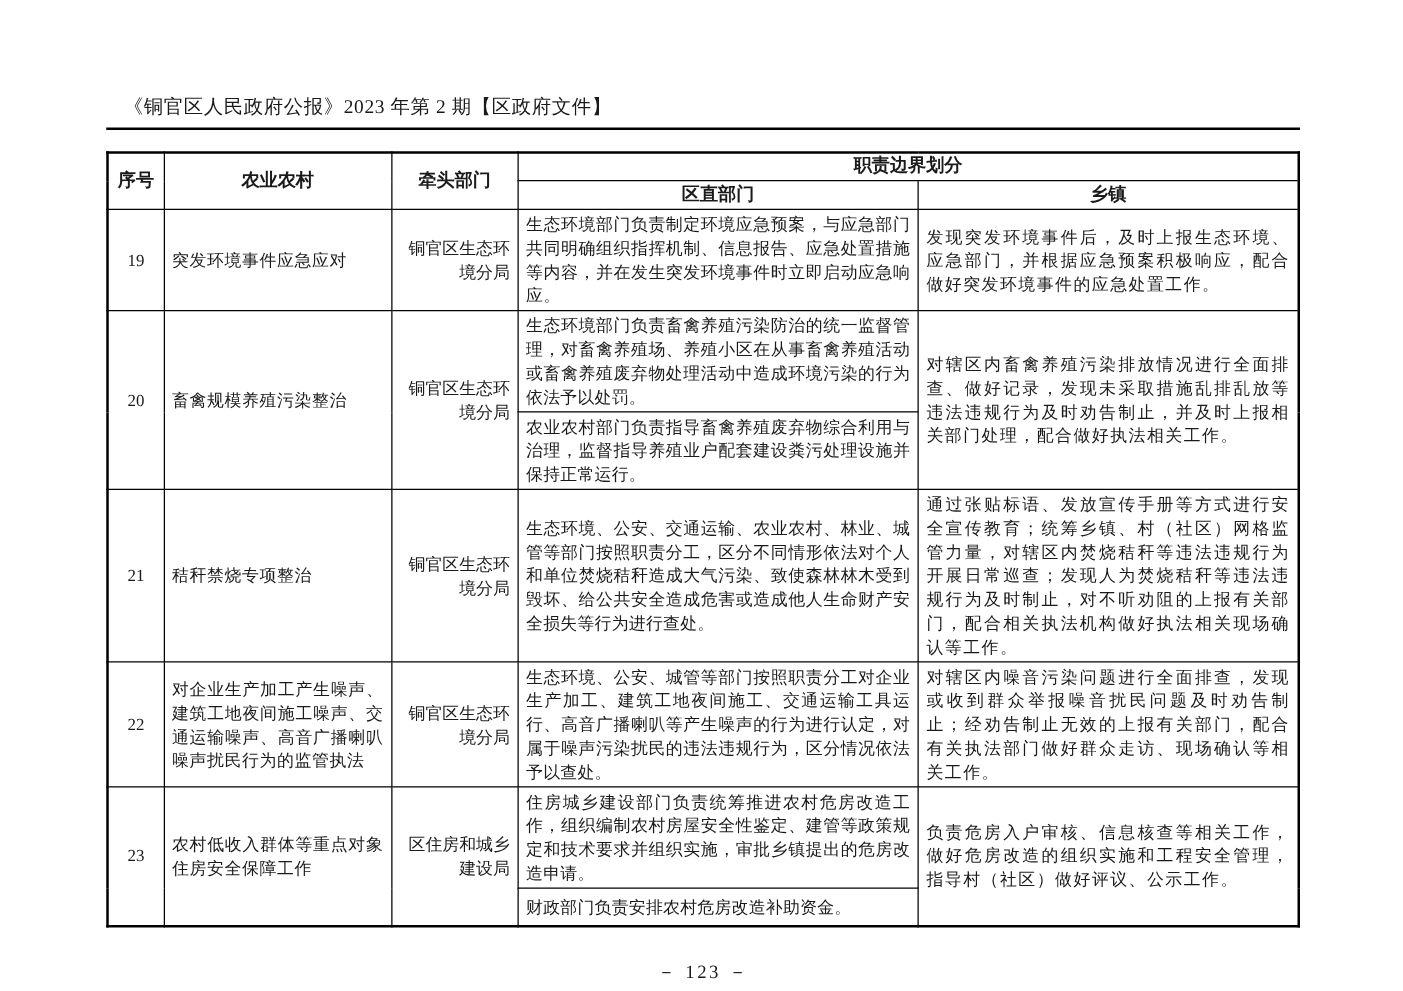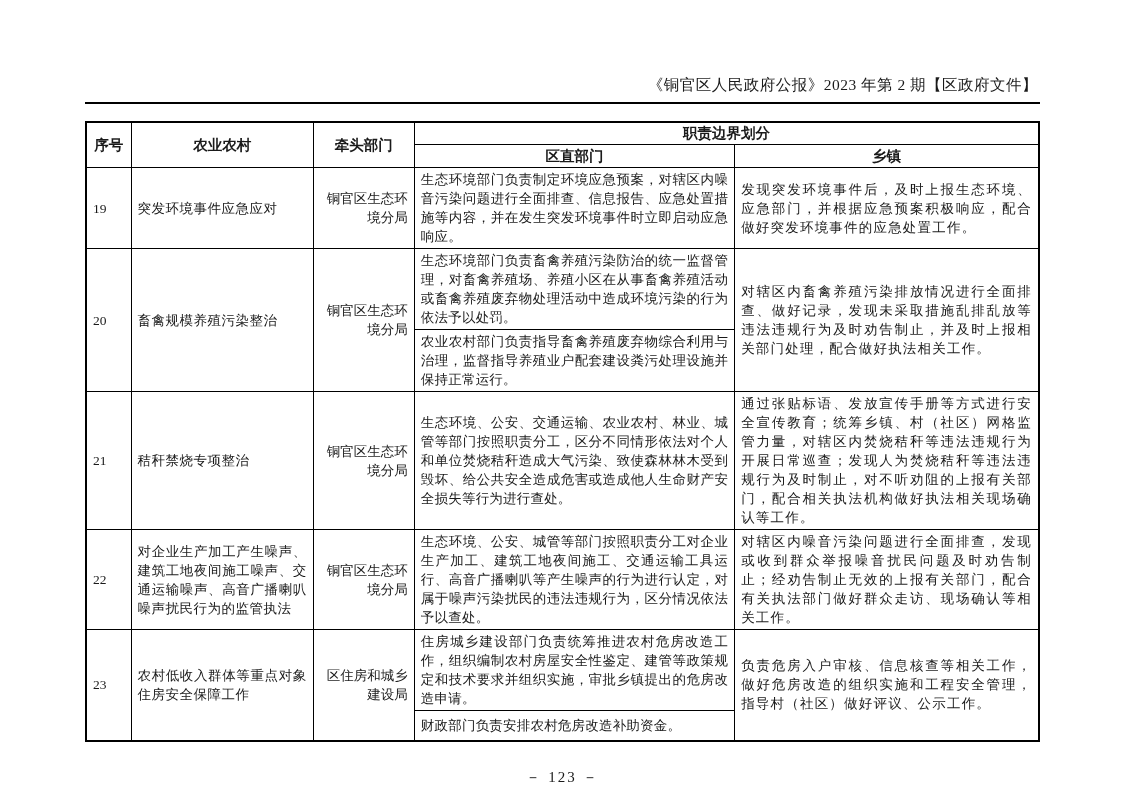--- a/index.html
+++ b/index.html
@@ -16,21 +16,21 @@
     overflow: hidden;
   }
   .page {
     position: absolute;
     left: 85px;
     top: 75px;
     width: 955px;
   }
   .page-header {
     display: flex;
-    justify-content: flex-end;
+    justify-content: flex-start;
     align-items: flex-end;
     padding: 0 2px 6px 14px;
     border-bottom: 2px solid #000;
     font-size: 15.5px;
   }
   .gazette-title {
     letter-spacing: 0.5px;
   }
   .doc-category {
     font-weight: normal;
@@ -62,20 +62,21 @@
   table.resp-table th {
     font-weight: bold;
     text-align: center;
     font-size: 14.5px;
     padding: 1px 2px;
   }
   .h-top { height: 21px; }
   .h-sub { height: 23px; margin-top: 36px; }
 
   td.cell-no {
+    text-align: center;
     font-size: 14px;
   }
   td.cell-item {
     text-align: justify;
     text-justify: inter-character;
     padding: 2px 10px;
     letter-spacing: 0.5px;
   }
   td.cell-lead {
     text-align: right;
@@ -138,21 +139,21 @@
         <th>区直部门</th>
         <th>乡镇</th>
       </tr>
     </thead>
     <tbody>
 
       <tr class="r19-row">
         <td class="cell-no">19</td>
         <td class="cell-item">突发环境事件应急应对</td>
         <td class="cell-lead">铜官区生态环境分局</td>
-        <td class="cell-district">生态环境部门负责制定环境应急预案，对辖区内噪音污染问题进行全面排查、信息报告、应急处置措施等内容，并在发生突发环境事件时立即启动应急响应。</td>
+        <td class="cell-district">生态环境部门负责制定环境应急预案，与应急部门共同明确组织指挥机制、信息报告、应急处置措施等内容，并在发生突发环境事件时立即启动应急响应。</td>
         <td class="cell-township">发现突发环境事件后，及时上报生态环境、应急部门，并根据应急预案积极响应，配合做好突发环境事件的应急处置工作。</td>
       </tr>
 
       <tr class="r20-sub1">
         <td class="cell-no" rowspan="2">20</td>
         <td class="cell-item" rowspan="2">畜禽规模养殖污染整治</td>
         <td class="cell-lead" rowspan="2">铜官区生态环境分局</td>
         <td class="cell-district">生态环境部门负责畜禽养殖污染防治的统一监督管理，对畜禽养殖场、养殖小区在从事畜禽养殖活动或畜禽养殖废弃物处理活动中造成环境污染的行为依法予以处罚。</td>
         <td class="cell-township" rowspan="2">对辖区内畜禽养殖污染排放情况进行全面排查、做好记录，发现未采取措施乱排乱放等违法违规行为及时劝告制止，并及时上报相关部门处理，配合做好执法相关工作。</td>
       </tr>

